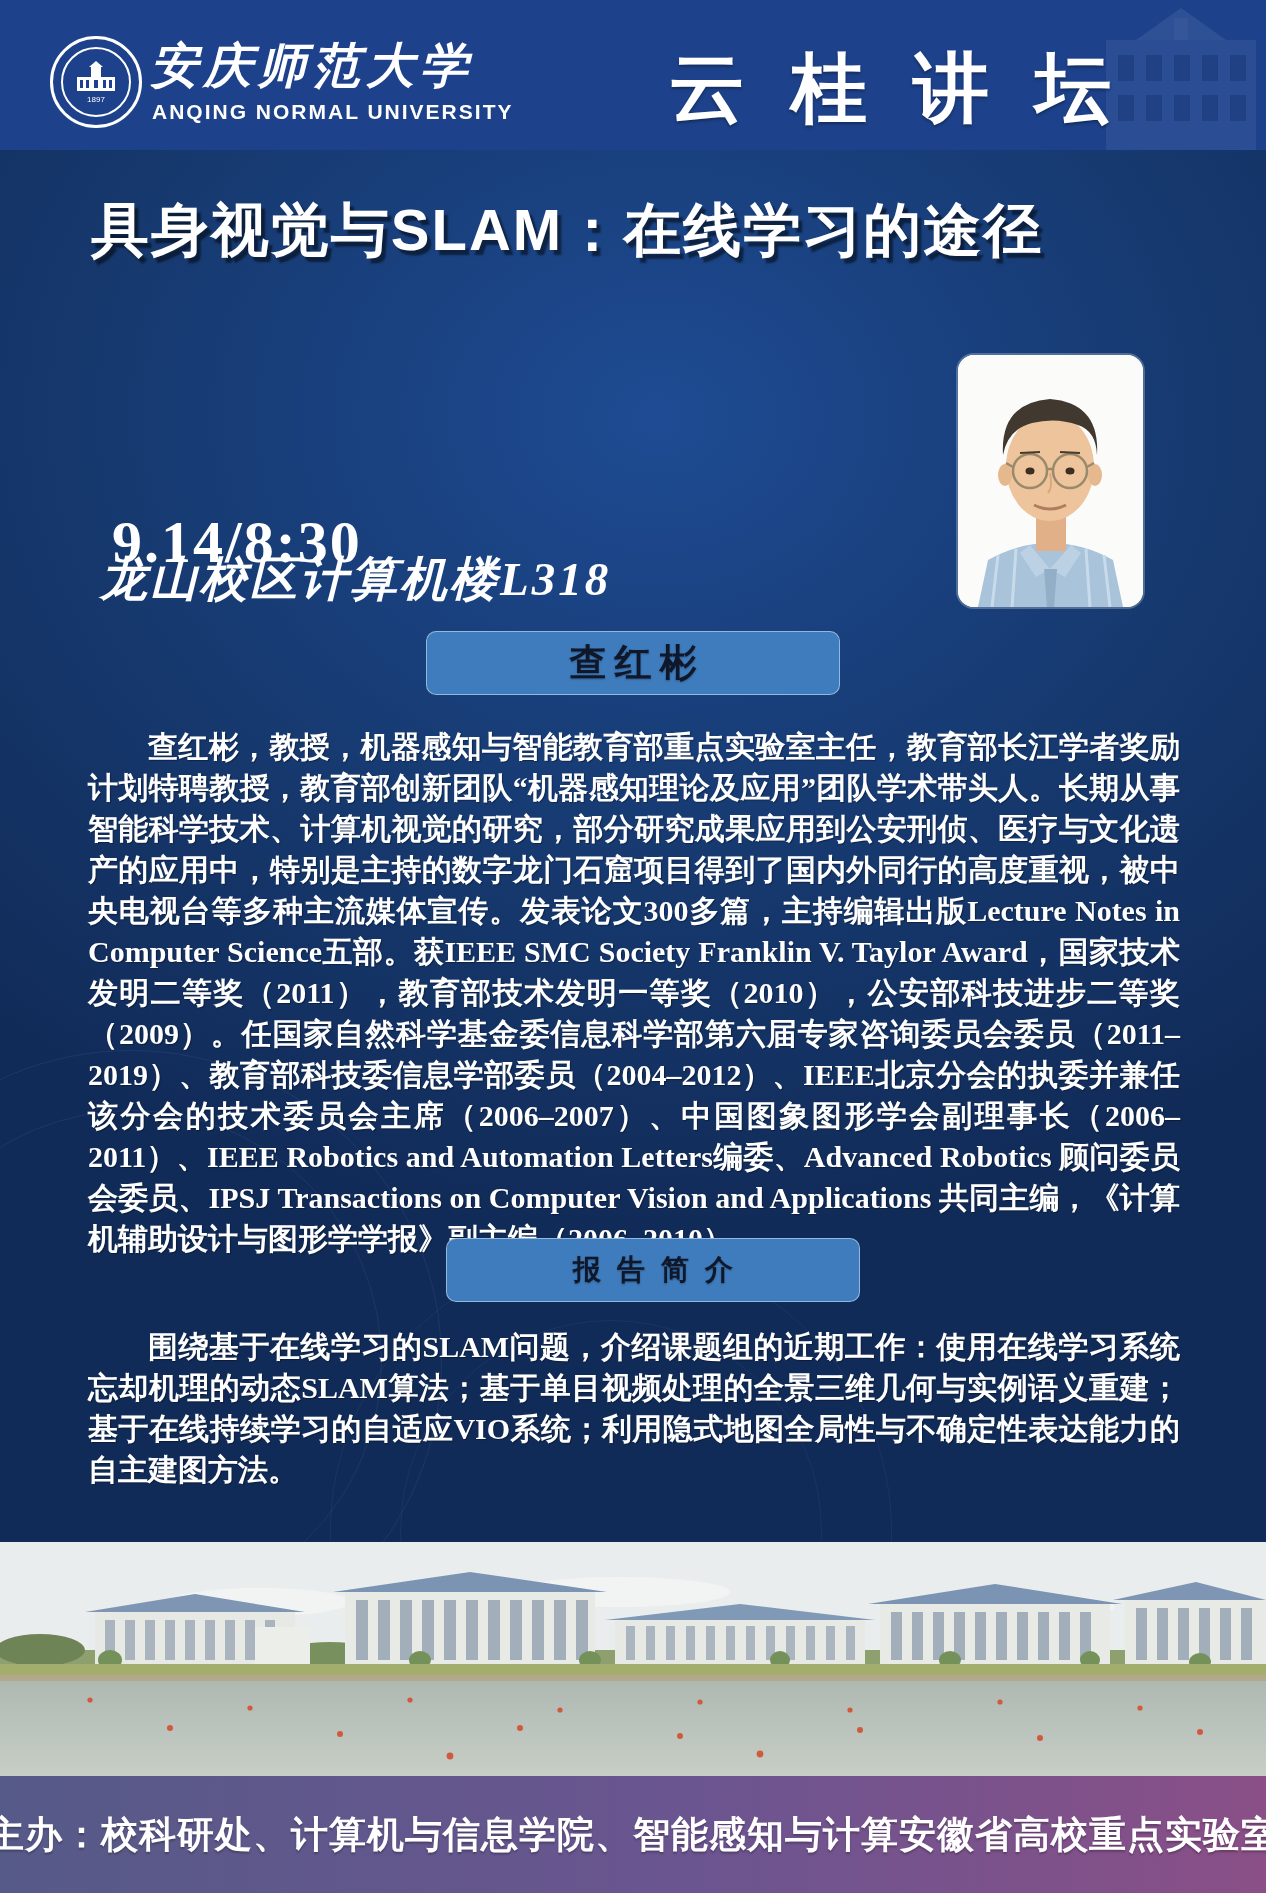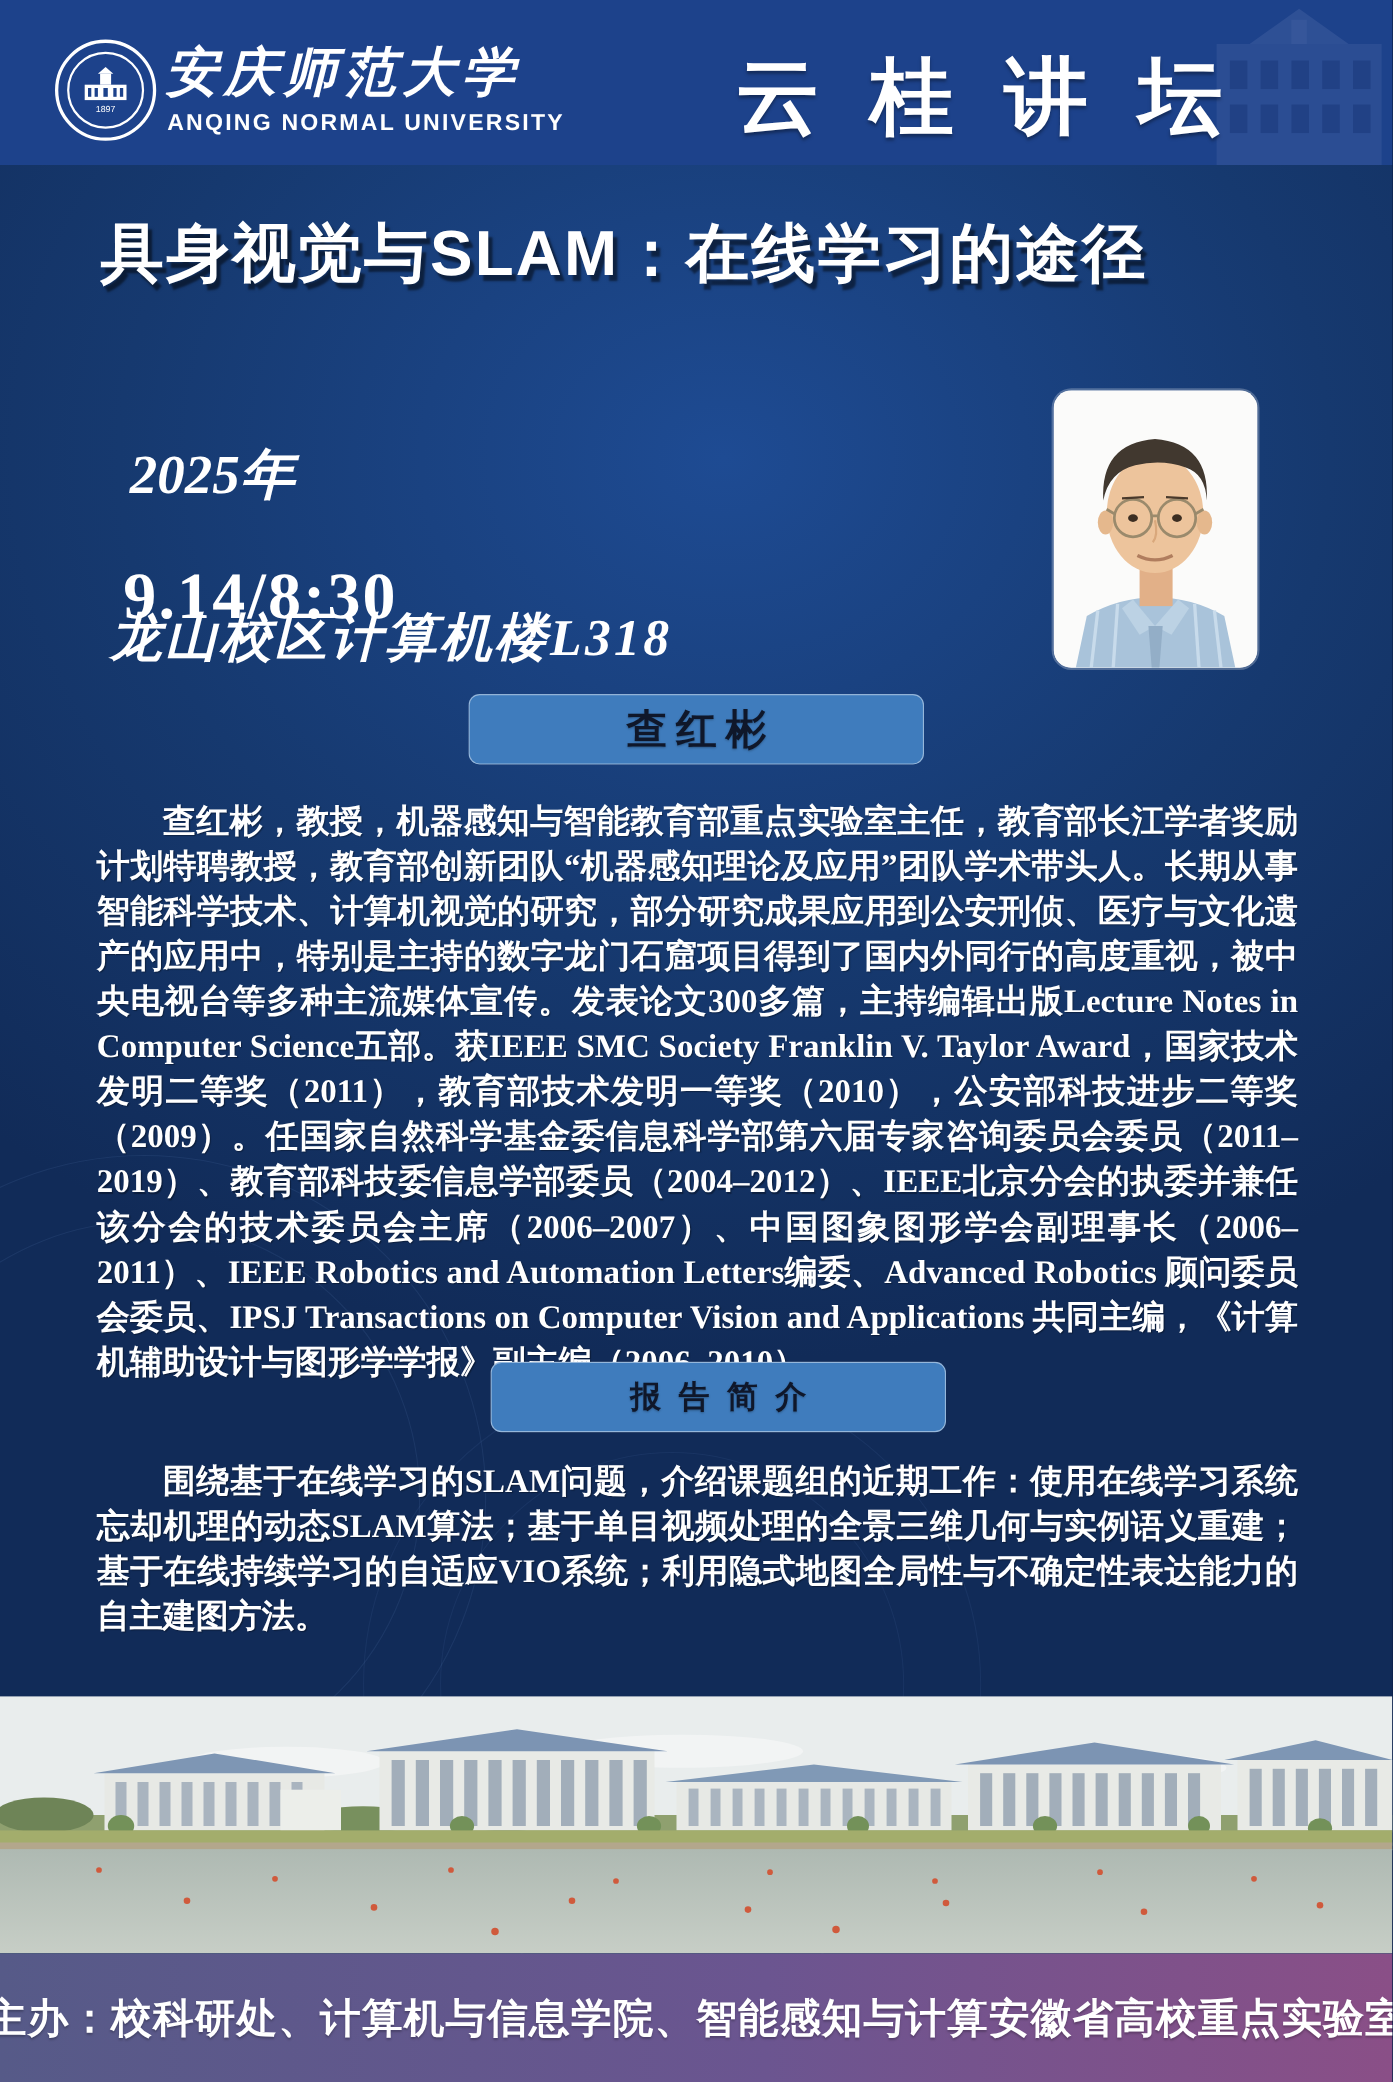--- a/index.html
+++ b/index.html
@@ -105,21 +105,20 @@
         <text x="43" y="63" text-anchor="middle" font-size="8" fill="#fff" font-family="Liberation Sans, sans-serif">1897</text>
       </svg>
     </div>
     <div class="univ-cn">安庆师范大学</div>
     <div class="univ-en">ANQING NORMAL UNIVERSITY</div>
     <div class="forum-name">云桂讲坛</div>
   </div>
 
   <div class="main-title">具身视觉与SLAM：在线学习的途径</div>
 
-  <div class="ev-year">2025年</div>
   <div class="ev-datetime">9.14/8:30</div>
   <div class="ev-location">龙山校区计算机楼L318</div>
 
   <div class="portrait">
     <svg viewBox="0 0 185 252" width="185" height="252" xmlns="http://www.w3.org/2000/svg">
       <rect width="185" height="252" fill="#fbfbfa"></rect>
 
       <path d="M20 252 L30 205 Q60 188 92 188 Q125 188 155 205 L165 252 Z" fill="#a9c3da"></path>
       <g stroke="#c8dbeb" stroke-width="3">
         <line x1="40" y1="200" x2="34" y2="252"></line>

